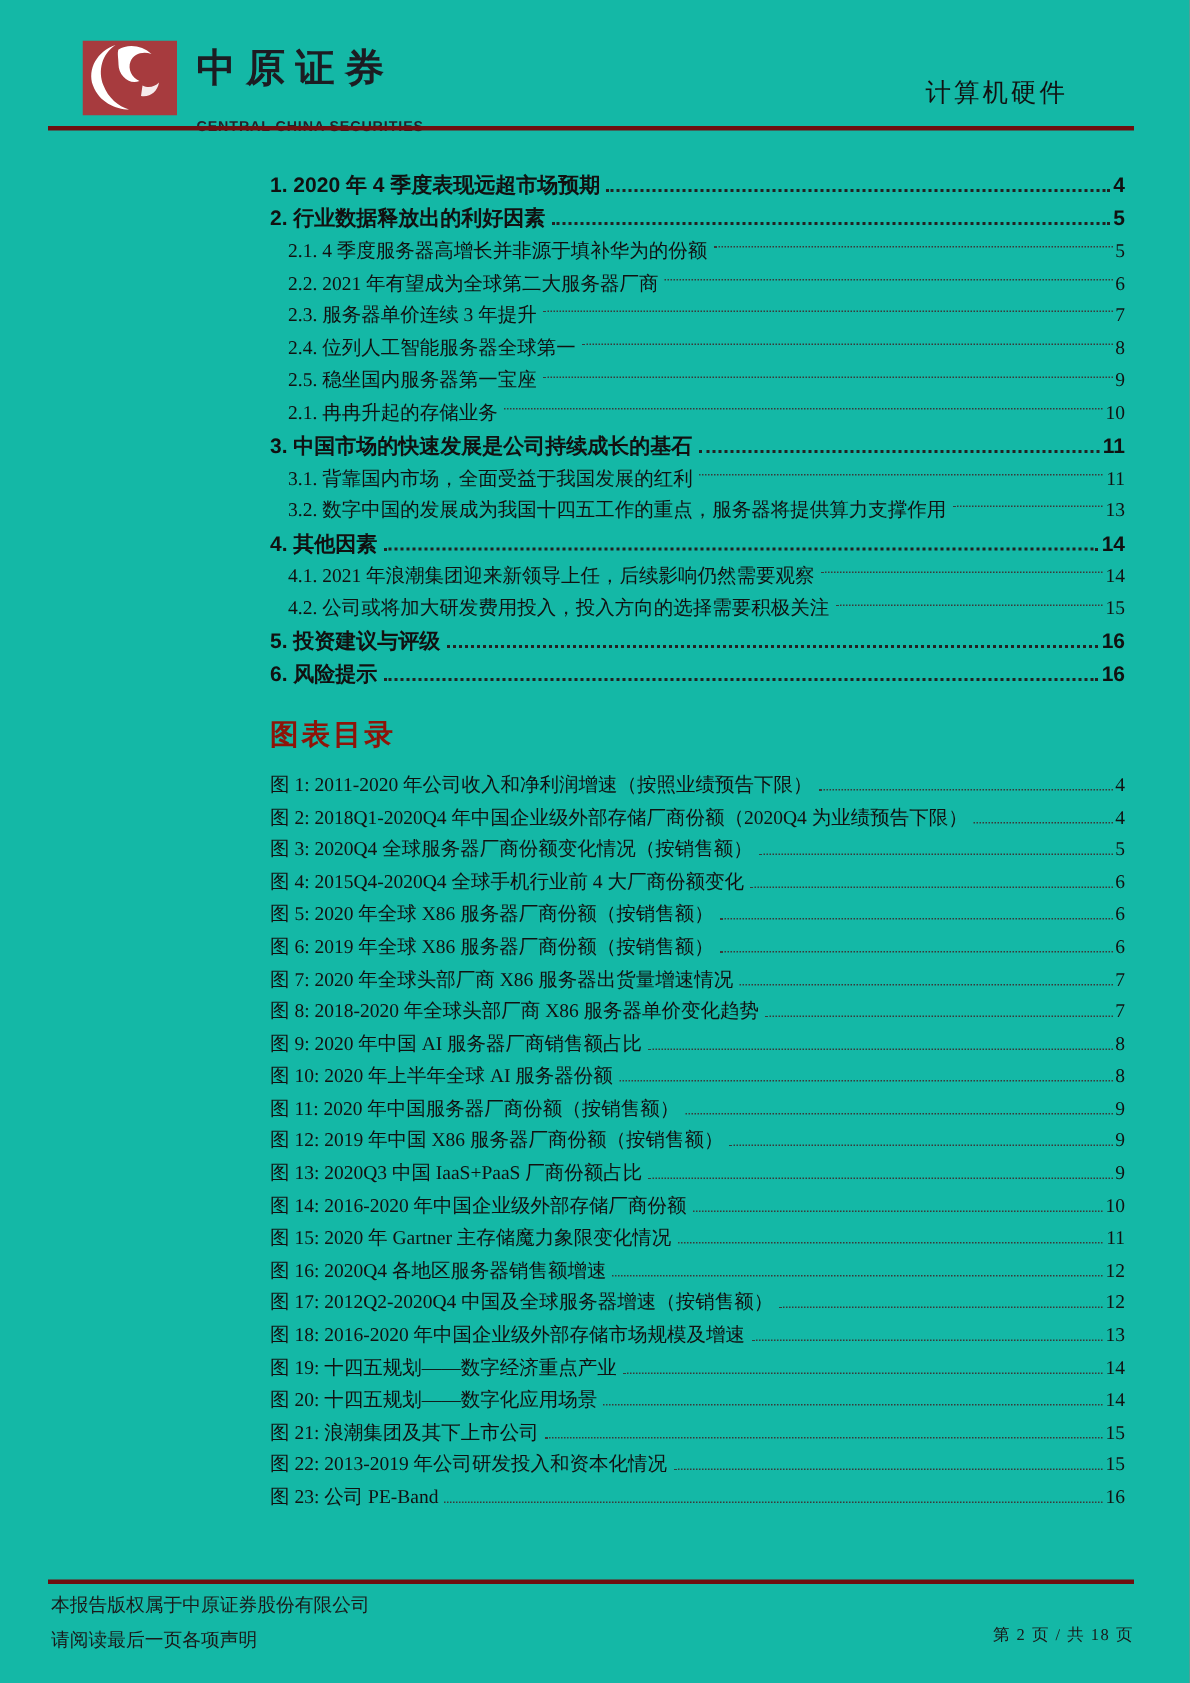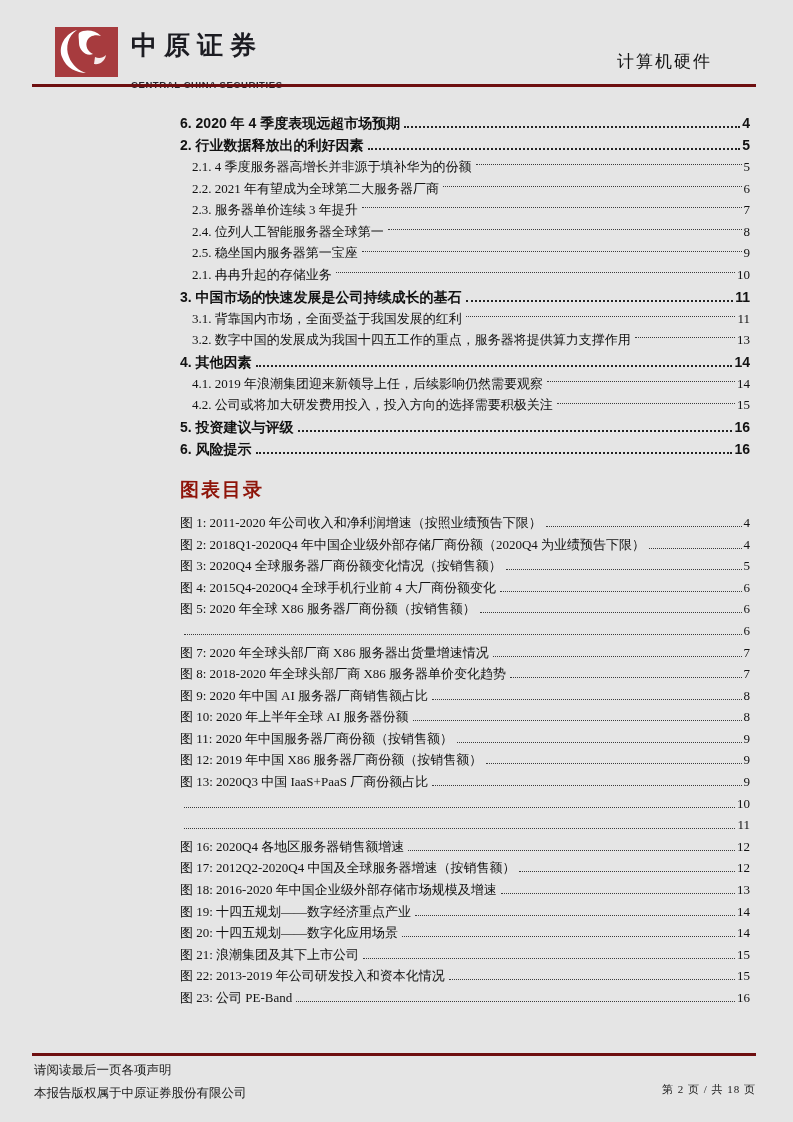--- a/index.html
+++ b/index.html
@@ -1,20 +1,20 @@
 <!DOCTYPE html>
 <html><head>
 <meta charset="utf-8">
 <style>
   * { margin:0; padding:0; box-sizing:border-box; }
   html,body { background:#888; }
   .page {
     position:relative;
     width:793px; height:1122px;
-    background:#e5e5e5;
+    background:#14b8a6;
     margin:0 auto;
     overflow:hidden;
     font-family:"Liberation Serif","DejaVu Serif",serif;
     color:#111;
   }
 
   
   .logo { position:absolute; left:55px; top:27px; display:flex; align-items:flex-start; }
   .logo-mark { width:63px; height:50px; flex:0 0 auto; }
   .brand-text { margin-left:13px; padding-top:6px; }
@@ -97,21 +97,21 @@
   </div>
   <div class="category">计算机硬件</div>
   <div class="header-rule"></div>
 
   <div class="content">
 
 
     <div class="toc-list">
 
     <div class="toc-row level-1">
-          <span class="t-label">6. 2020 年 4 季度表现远超市场预期</span>
+          <span class="t-label">1. 2020 年 4 季度表现远超市场预期</span>
           <span class="leader"></span>
           <span class="t-page">4</span>
         </div>
         <div class="toc-row level-1">
           <span class="t-label">2. 行业数据释放出的利好因素</span>
           <span class="leader"></span>
           <span class="t-page">5</span>
         </div>
         <div class="toc-row level-2">
           <span class="t-label">2.1. 4 季度服务器高增长并非源于填补华为的份额</span>
@@ -157,21 +157,21 @@
           <span class="t-label">3.2. 数字中国的发展成为我国十四五工作的重点，服务器将提供算力支撑作用</span>
           <span class="leader"></span>
           <span class="t-page">13</span>
         </div>
         <div class="toc-row level-1">
           <span class="t-label">4. 其他因素</span>
           <span class="leader"></span>
           <span class="t-page">14</span>
         </div>
         <div class="toc-row level-2">
-          <span class="t-label">4.1. 2019 年浪潮集团迎来新领导上任，后续影响仍然需要观察</span>
+          <span class="t-label">4.1. 2021 年浪潮集团迎来新领导上任，后续影响仍然需要观察</span>
           <span class="leader"></span>
           <span class="t-page">14</span>
         </div>
         <div class="toc-row level-2">
           <span class="t-label">4.2. 公司或将加大研发费用投入，投入方向的选择需要积极关注</span>
           <span class="leader"></span>
           <span class="t-page">15</span>
         </div>
         <div class="toc-row level-1">
           <span class="t-label">5. 投资建议与评级</span>
@@ -208,20 +208,21 @@
           <span class="t-label">图 4:  2015Q4-2020Q4 全球手机行业前 4 大厂商份额变化</span>
           <span class="leader"></span>
           <span class="t-page">6</span>
         </div>
         <div class="toc-row">
           <span class="t-label">图 5:  2020 年全球 X86 服务器厂商份额（按销售额）</span>
           <span class="leader"></span>
           <span class="t-page">6</span>
         </div>
         <div class="toc-row">
+          <span class="t-label">图 6:  2019 年全球 X86 服务器厂商份额（按销售额）</span>
           <span class="leader"></span>
           <span class="t-page">6</span>
         </div>
         <div class="toc-row">
           <span class="t-label">图 7:  2020 年全球头部厂商 X86 服务器出货量增速情况</span>
           <span class="leader"></span>
           <span class="t-page">7</span>
         </div>
         <div class="toc-row">
           <span class="t-label">图 8:  2018-2020 年全球头部厂商 X86 服务器单价变化趋势</span>
@@ -247,24 +248,26 @@
           <span class="t-label">图 12:  2019 年中国 X86 服务器厂商份额（按销售额）</span>
           <span class="leader"></span>
           <span class="t-page">9</span>
         </div>
         <div class="toc-row">
           <span class="t-label">图 13:  2020Q3 中国 IaaS+PaaS 厂商份额占比</span>
           <span class="leader"></span>
           <span class="t-page">9</span>
         </div>
         <div class="toc-row">
+          <span class="t-label">图 14:  2016-2020 年中国企业级外部存储厂商份额</span>
           <span class="leader"></span>
           <span class="t-page">10</span>
         </div>
         <div class="toc-row">
+          <span class="t-label">图 15:  2020 年 Gartner 主存储魔力象限变化情况</span>
           <span class="leader"></span>
           <span class="t-page">11</span>
         </div>
         <div class="toc-row">
           <span class="t-label">图 16:  2020Q4 各地区服务器销售额增速</span>
           <span class="leader"></span>
           <span class="t-page">12</span>
         </div>
         <div class="toc-row">
           <span class="t-label">图 17:  2012Q2-2020Q4 中国及全球服务器增速（按销售额）</span>
@@ -300,18 +303,18 @@
           <span class="t-label">图 23:  公司 PE-Band</span>
           <span class="leader"></span>
           <span class="t-page">16</span>
         </div>
       </div>
 
   </div>
 
   <div class="footer-rule"></div>
   <div class="footer-left">
+    <div>本报告版权属于中原证券股份有限公司</div>
     <div>请阅读最后一页各项声明</div>
-    <div>本报告版权属于中原证券股份有限公司</div>
   </div>
   <div class="footer-right">第 2 页 / 共 18 页</div>
 
 </div>
 
 </body></html>

